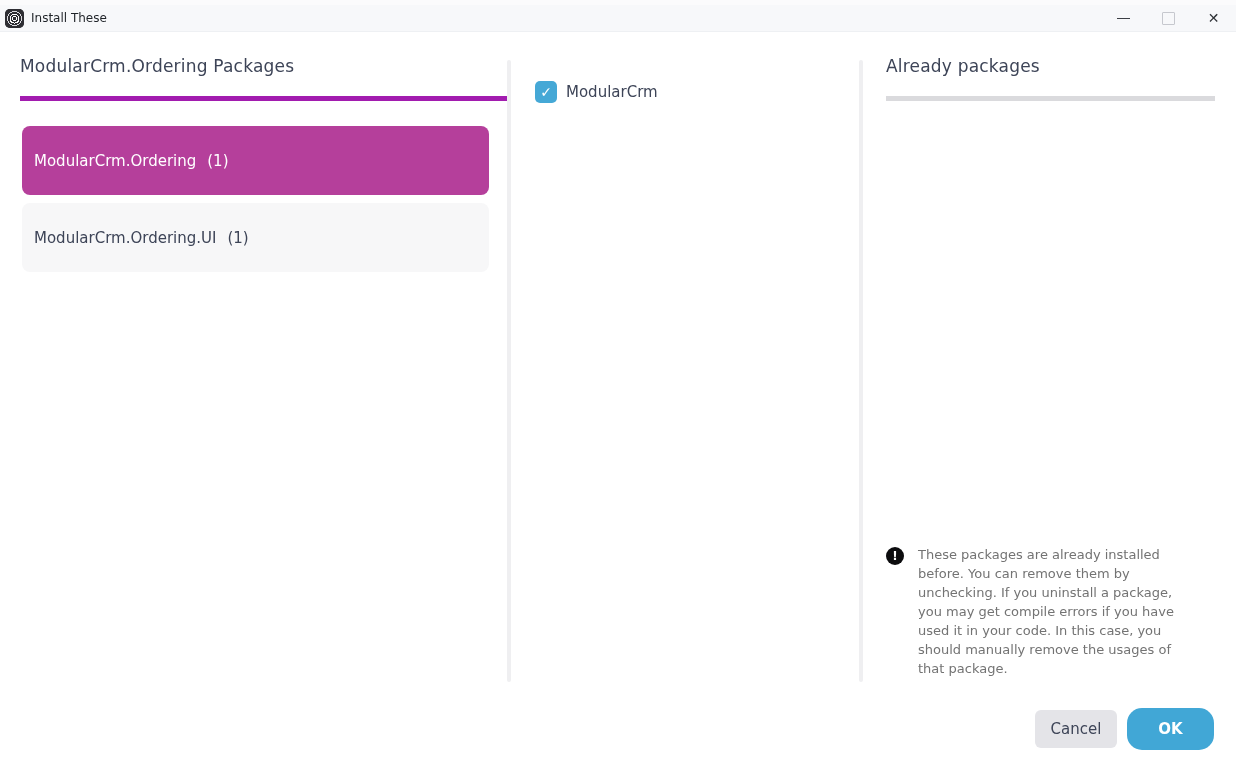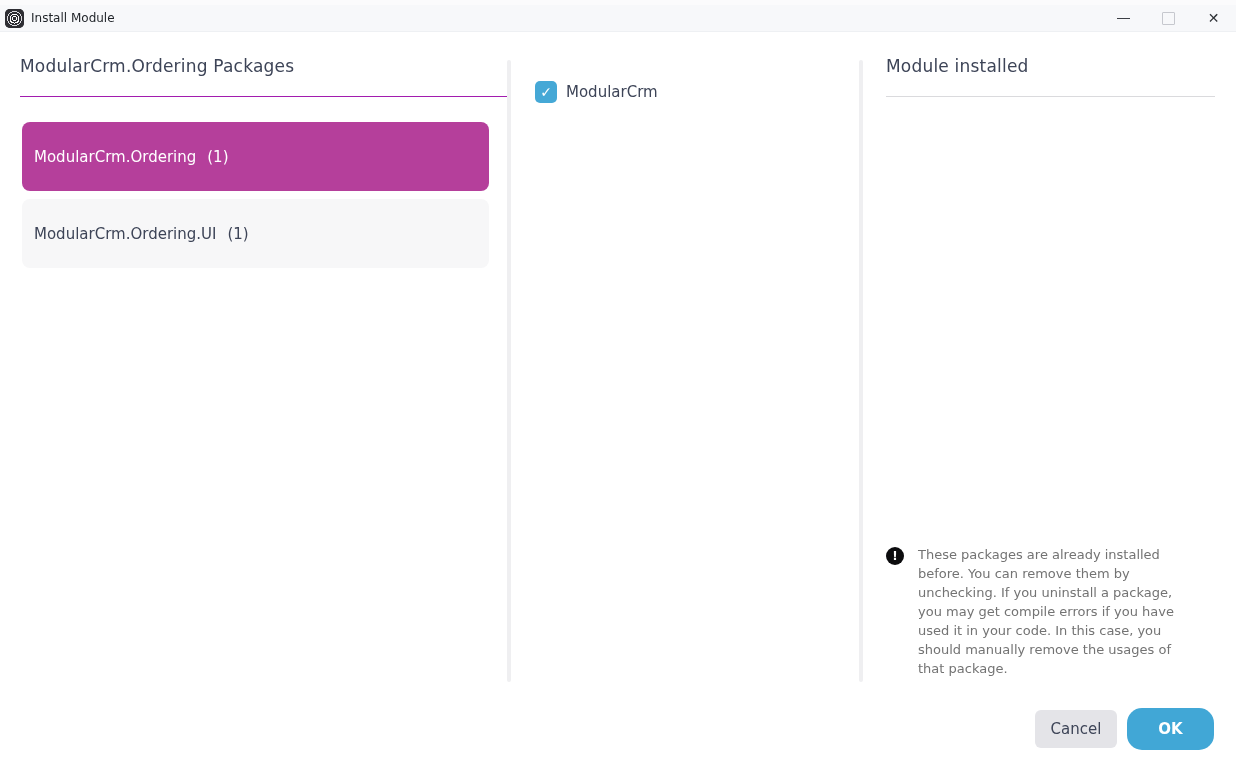--- a/index.html
+++ b/index.html
@@ -31,21 +31,21 @@
   .title-text{font-size:12px;color:#1f2328;margin-left:7px;}
   .win-controls{margin-left:auto;display:flex;height:100%;}
   .win-btn{width:45px;height:100%;display:flex;align-items:center;justify-content:center;cursor:pointer;}
   .glyph-min{width:13px;border-top:1.6px solid #3c3f45;}
   .glyph-max{width:11px;height:11px;border:1.4px solid #c6c8ce;border-radius:1px;}
   .glyph-close{font-size:14px;color:#2f3237;line-height:1;}
 
   
   .col{position:absolute;top:56px;}
   .col-header{font-size:17px;font-weight:500;color:var(--heading-text);padding-bottom:20px;
-    border-bottom:1px solid #a21caf;letter-spacing:.2px;}
+    border-bottom:5px solid #a21caf;letter-spacing:.2px;}
   .col-modules{left:20px;width:488px;}
   .col-packages{left:524px;width:334px;}
   .col-packages .col-header{padding-left:11px;border-bottom-color:#e2e2e5;}
   .col-installed{left:886px;width:329px;}
   .col-installed .col-header{border-bottom-color:#dadadd;}
 
   .v-divider{position:absolute;top:60px;width:4px;height:622px;background:var(--divider);border-radius:2px;}
   .v-divider.d1{left:507px;}
   .v-divider.d2{left:859px;}
 
@@ -85,21 +85,21 @@
 <div class="stage">
 
   <div class="bg-strip">
     <div class="tabs">Welcome   ✕        ModularCrm      Readme   ✕</div>
   </div>
 
   <div class="titlebar">
     <div class="app-icon">
         <div class="rings"></div>
       </div>
-    <div class="title-text">Install Module</div>
+    <div class="title-text">Install These</div>
     <div class="win-controls">
       <div class="win-btn">
           <div class="glyph-min"></div>
         </div>
       <div class="win-btn">
           <div class="glyph-max"></div>
         </div>
       <div class="win-btn">
           <div class="glyph-close">✕</div>
         </div>
@@ -127,21 +127,21 @@
       <div class="checkbox">
         <span class="check">✓</span>
       </div>
       <span class="package-label">ModularCrm</span>
     </div>
   </div>
 
   <div class="v-divider d2"></div>
 
   <div class="col col-installed">
-    <div class="col-header">Module installed</div>
+    <div class="col-header">Already packages</div>
   </div>
 
   <div class="installed-note">
     <div class="alert-icon">!</div>
     <div class="note-text">These packages are already installed before. You can remove them by unchecking. If you uninstall a package, you may get compile errors if you have used it in your code. In this case, you should manually remove the usages of that package.</div>
   </div>
 
   <button class="btn btn-cancel">Cancel</button>
   <button class="btn btn-ok">OK</button>
 

